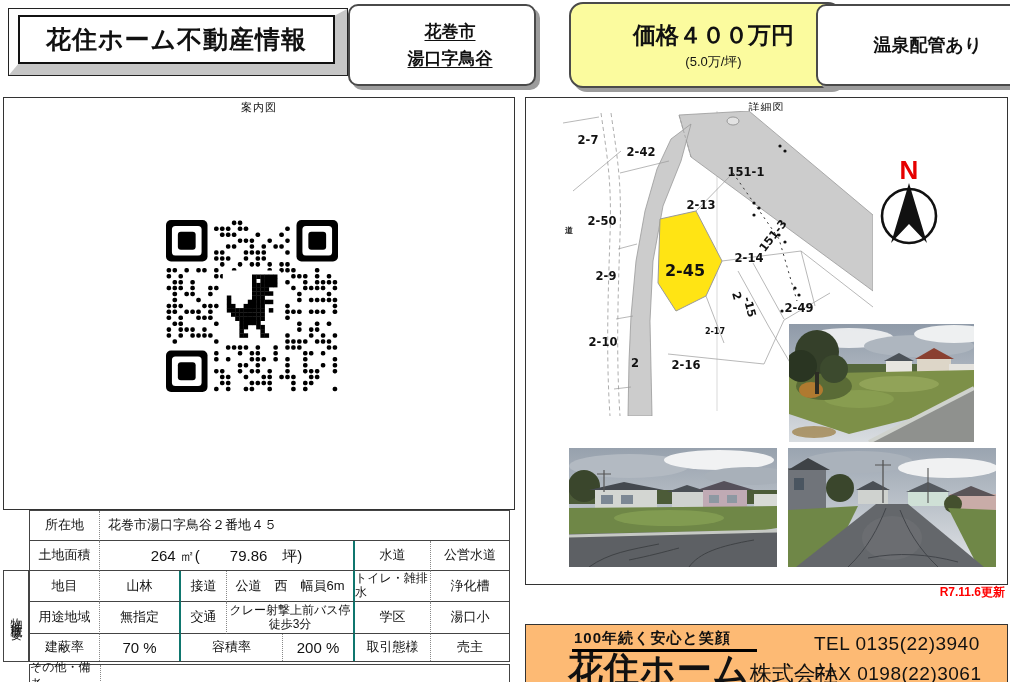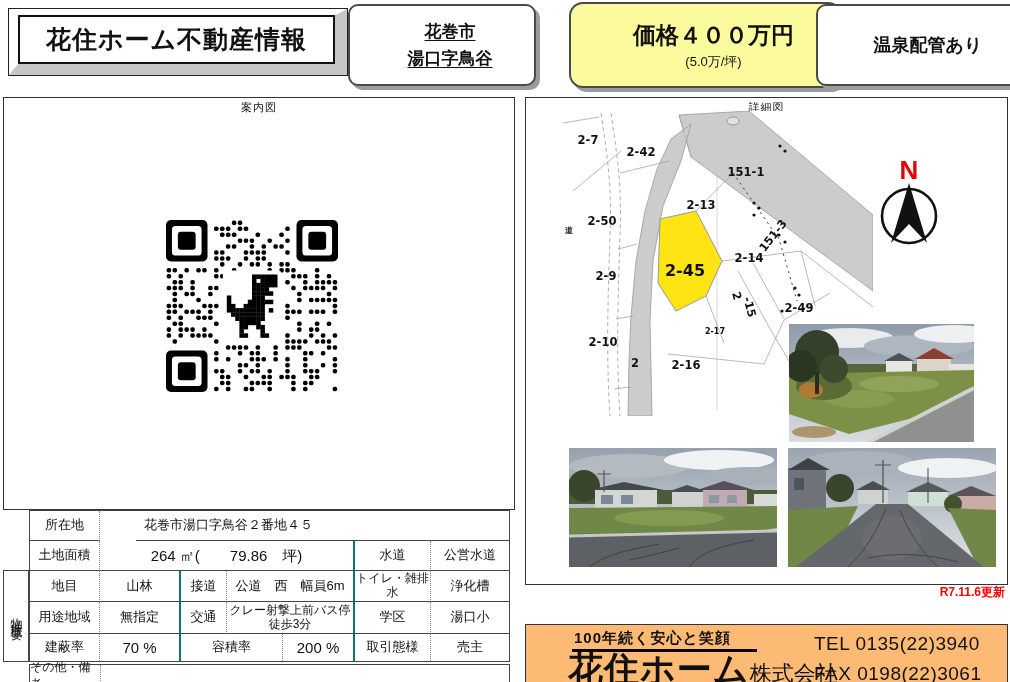--- a/index.html
+++ b/index.html
@@ -55,23 +55,23 @@
   #tel{position:absolute;left:288px;top:8px;font-size:19px;letter-spacing:0.5px;}
   #fax{position:absolute;left:288px;top:38px;font-size:19px;letter-spacing:0.5px;}
   #license{position:absolute;left:6px;top:71px;width:470px;font-size:9px;color:#222;
            white-space:nowrap;overflow:hidden;}
 
   
   #prop-table{position:absolute;left:29px;top:510px;width:479px;
               display:grid;grid-template-columns:70px 81px 46px 56px 72px 76px 78px;
               grid-template-rows:30px 30px 31px 32px 27px;
               border:1.5px solid #444;background:#fff;box-sizing:content-box;}
-  .cell{display:flex;align-items:center;justify-content:center;text-align:center;
+  .cell{display:flex;align-items:center;justify-content:center;
         font-size:13px;line-height:1.15;}
-  .cell.left{justify-content:flex-start;padding-left:8px;margin-left:36px;}
+  .cell.left{justify-content:flex-start;padding-left:8px;}
   .bb{border-bottom:1px solid #444;}
   .brd{border-right:1px dotted #888;}
   .brs{border-right:2px solid #0f766e;}
   .big{font-size:15px;}
   .sm{font-size:12px;}
   #side-label{position:absolute;left:3px;top:570px;width:24px;height:90px;border:1.5px solid #444;
               display:flex;align-items:center;justify-content:center;
               writing-mode:vertical-rl;text-orientation:upright;font-size:12px;letter-spacing:4px;background:#fff;}
   #misc-row{position:absolute;left:29px;top:664px;width:479px;height:22px;
             border:1.5px solid #444;border-bottom:none;display:flex;background:#fff;}

